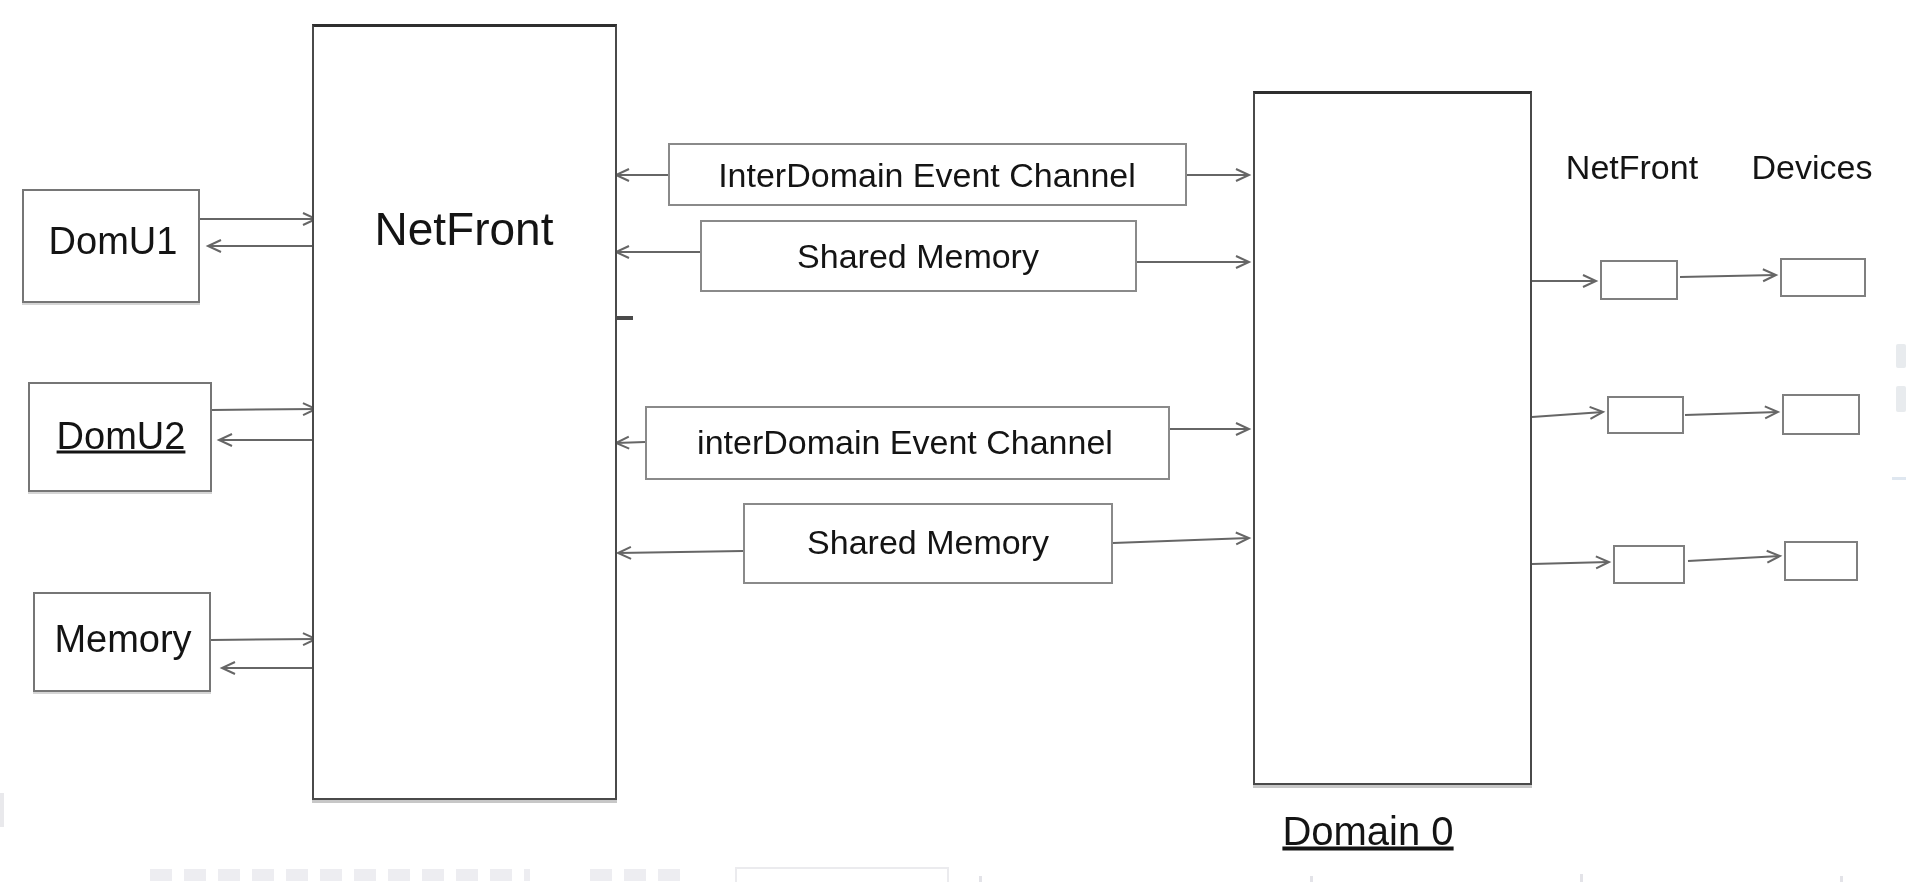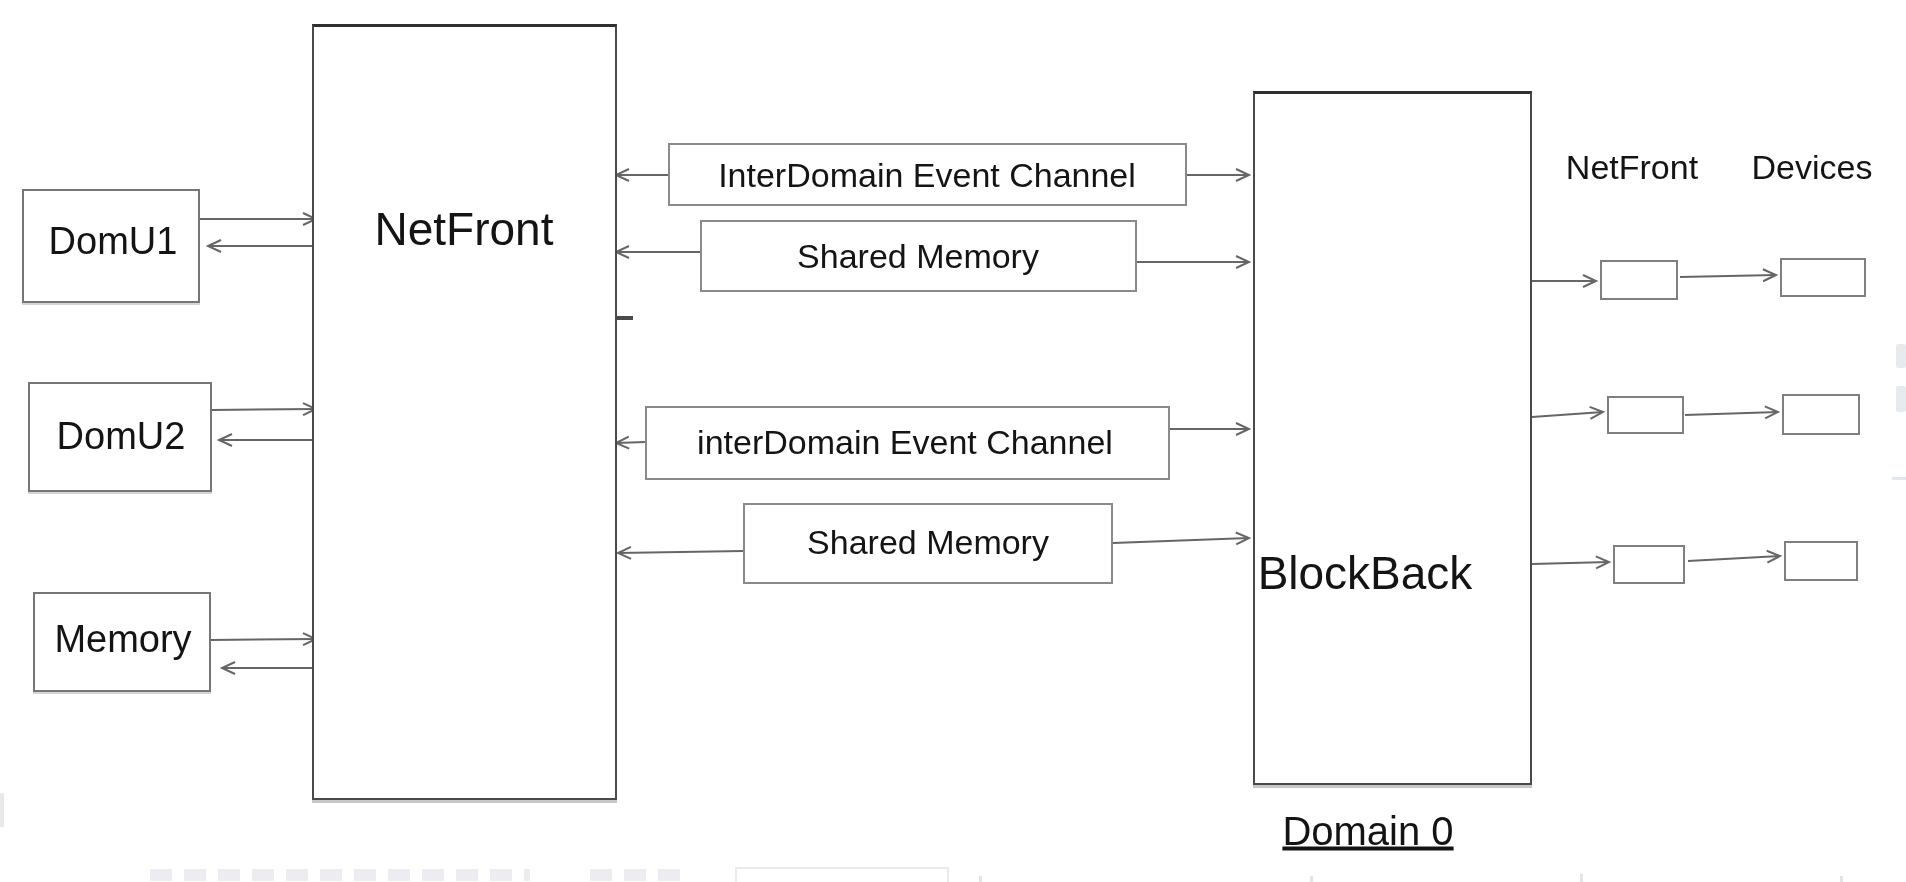--- a/index.html
+++ b/index.html
@@ -65,30 +65,29 @@
       <line x1="1685" y1="415" x2="1778" y2="412" marker-end="url(#arw)"></line>
       <line x1="1532" y1="564" x2="1609" y2="562" marker-end="url(#arw)"></line>
       <line x1="1688" y1="561" x2="1780" y2="556" marker-end="url(#arw)"></line>
     </g>
   </svg>
 
   <div class="box guestbox" style="left:22px;top:189px;width:178px;height:114px;"></div>
   <div class="lbl md" style="left:113px;top:241px;">DomU1</div>
 
   <div class="box guestbox" style="left:28px;top:382px;width:184px;height:110px;"></div>
-  <div class="lbl md" style="left:121px;top:436px;">DomU2</div>
+  <div class="lbl md" style="left:121px;top:436px;text-decoration:underline;">DomU2</div>
 
   <div class="box guestbox" style="left:33px;top:592px;width:178px;height:100px;"></div>
   <div class="lbl md" style="left:123px;top:639px;">Memory</div>
 
   <div class="box tallbox" style="left:312px;top:24px;width:305px;height:776px;"></div>
   <div class="lbl xl" style="left:464px;top:216px;">NetFront</div>
 
   <div class="box tallbox" style="left:1253px;top:91px;width:279px;height:694px;"></div>
-  <div class="lbl xl" style="left:1365px;top:560px;">BlockBack</div>
   <div class="lbl cap" style="left:1368px;top:831px;text-decoration:underline;">Domain 0</div>
 
   <div class="box chanbox" style="left:668px;top:143px;width:519px;height:63px;"></div>
   <div class="lbl sm" style="left:927px;top:175px;">InterDomain Event Channel</div>
 
   <div class="box chanbox" style="left:700px;top:220px;width:437px;height:72px;"></div>
   <div class="lbl sm" style="left:918px;top:256px;">Shared Memory</div>
 
   <div class="box chanbox" style="left:645px;top:406px;width:525px;height:74px;"></div>
   <div class="lbl sm" style="left:905px;top:442px;">interDomain Event Channel</div>

